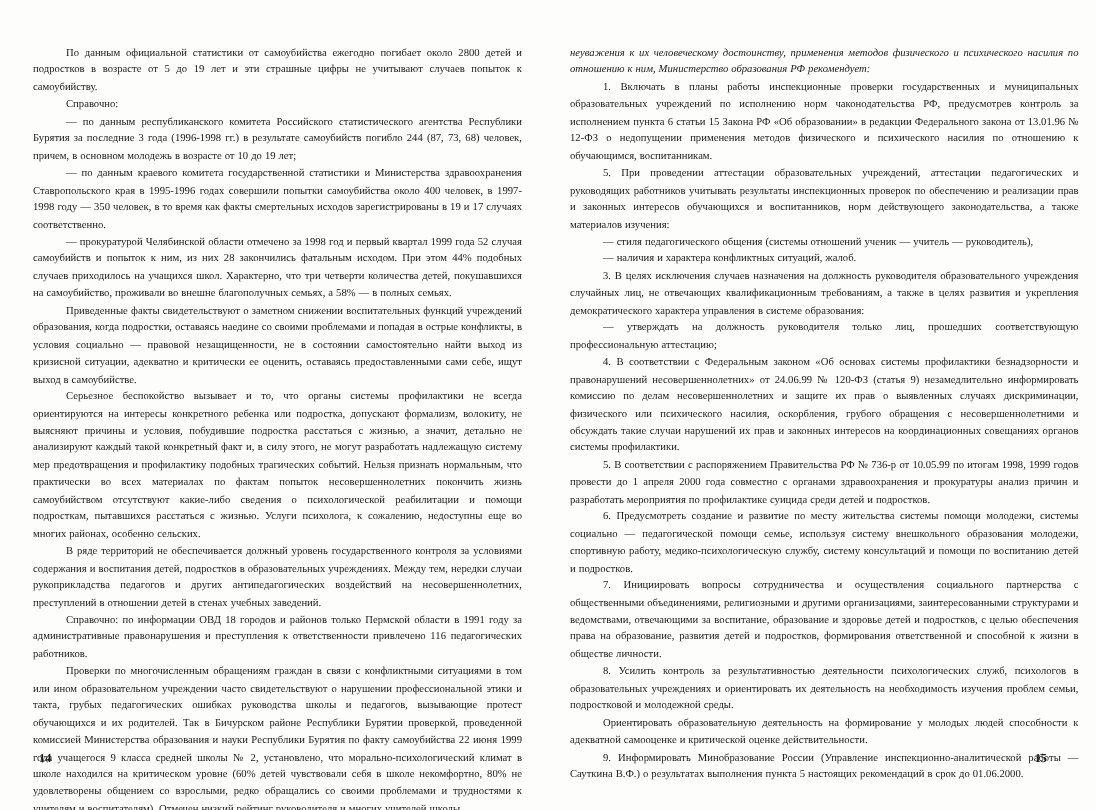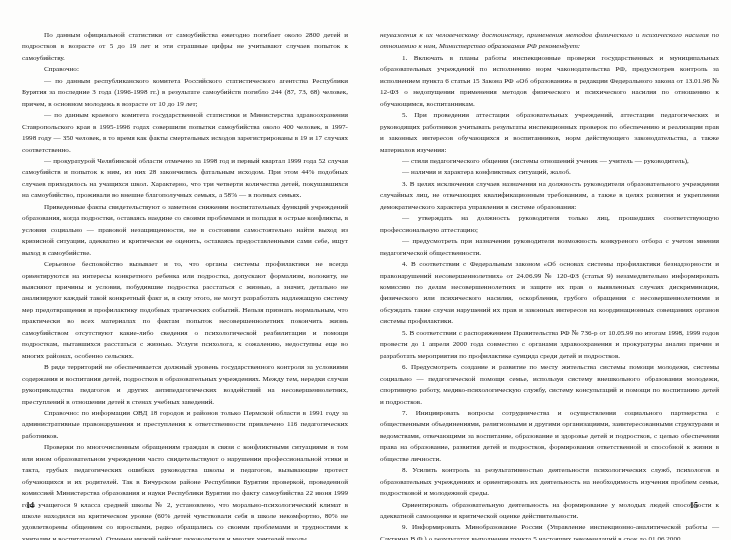--- a/index.html
+++ b/index.html
@@ -93,21 +93,20 @@
 
     <div class="page-col right">
       <div class="body-text">
         <p class="noindent">неуважения к их человеческому достоинству, применения методов физического и психического насилия по отношению к ним, Министерство образования РФ рекомендует:</p>
         <p>1. Включать в планы работы инспекционные проверки государственных и муниципальных образовательных учреждений по исполнению норм чаконодательства РФ, предусмотрев контроль за исполнением пункта 6 статьи 15 Закона РФ «Об образовании» в редакции Федерального закона от 13.01.96 № 12-ФЗ о недопущении применения методов физического и психического насилия по отношению к обучающимся, воспитанникам.</p>
         <p>5. При проведении аттестации образовательных учреждений, аттестации педагогических и руководящих работников учитывать результаты инспекционных проверок по обеспечению и реализации прав и законных интересов обучающихся и воспитанников, норм действующего законодательства, а также материалов изучения:</p>
         <p class="dashitem">— стиля педагогического общения (системы отношений ученик — учитель — руководитель),</p>
         <p class="dashitem">— наличия и характера конфликтных ситуаций, жалоб.</p>
         <p>3. В целях исключения случаев назначения на должность руководителя образовательного учреждения случайных лиц, не отвечающих квалификационным требованиям, а также в целях развития и укрепления демократического характера управления в системе образования:</p>
         <p class="dashitem">— утверждать на должность руководителя только лиц, прошедших соответствующую профессиональную аттестацию;</p>
-        <p class="dashitem">— предусмотреть при назначении руководителя возможность конкуреного отбора с учетом мнения педагогической общественности.</p>
         <p>4. В соответствии с Федеральным законом «Об основах системы профилактики безнадзорности и правонарушений несовершеннолетних» от 24.06.99 № 120-ФЗ (статья 9) незамедлительно информировать комиссию по делам несовершеннолетних и защите их прав о выявленных случаях дискриминации, физического или психического насилия, оскорбления, грубого обращения с несовершеннолетними и обсуждать такие случаи нарушений их прав и законных интересов на координационных совещаниях органов системы профилактики.</p>
         <p>5. В соответствии с распоряжением Правительства РФ № 736-р от 10.05.99 по итогам 1998, 1999 годов провести до 1 апреля 2000 года совместно с органами здравоохранения и прокуратуры анализ причин и разработать мероприятия по профилактике суицида среди детей и подростков.</p>
         <p>6. Предусмотреть создание и развитие по месту жительства системы помощи молодежи, системы социально — педагогической помощи семье, используя систему внешкольного образования молодежи, спортивную работу, медико-психологическую службу, систему консультаций и помощи по воспитанию детей и подростков.</p>
         <p>7. Инициировать вопросы сотрудничества и осуществления социального партнерства с общественными объединениями, религиозными и другими организациями, заинтересованными структурами и ведомствами, отвечающими за воспитание, образование и здоровье детей и подростков, с целью обеспечения права на образование, развития детей и подростков, формирования ответственной и способной к жизни в обществе личности.</p>
         <p>8. Усилить контроль за результативностью деятельности психологических служб, психологов в образовательных учреждениях и ориентировать их деятельность на необходимость изучения проблем семьи, подростковой и молодежной среды.</p>
         <p>Ориентировать образовательную деятельность на формирование у молодых людей способности к адекватной самооценке и критической оценке действительности.</p>
         <p>9. Информировать Минобразование России (Управление инспекционно-аналитической работы — Сауткина В.Ф.) о результатах выполнения пункта 5 настоящих рекомендаций в срок до 01.06.2000.</p>
         <p></p>
 
       </div>

